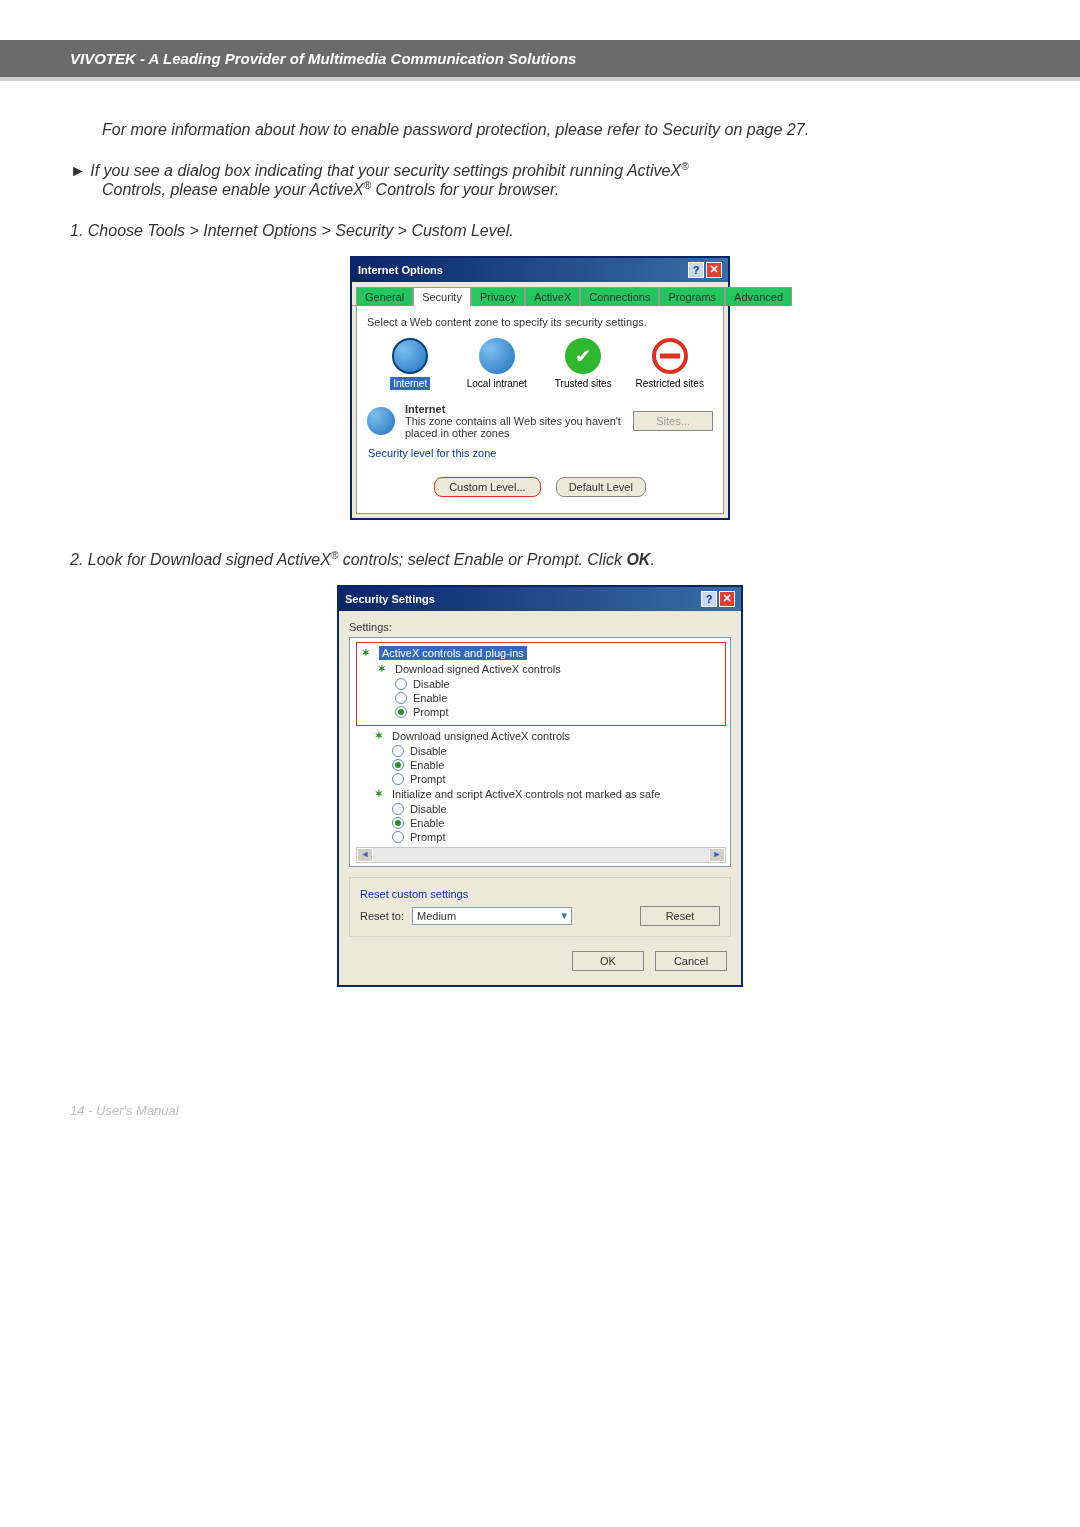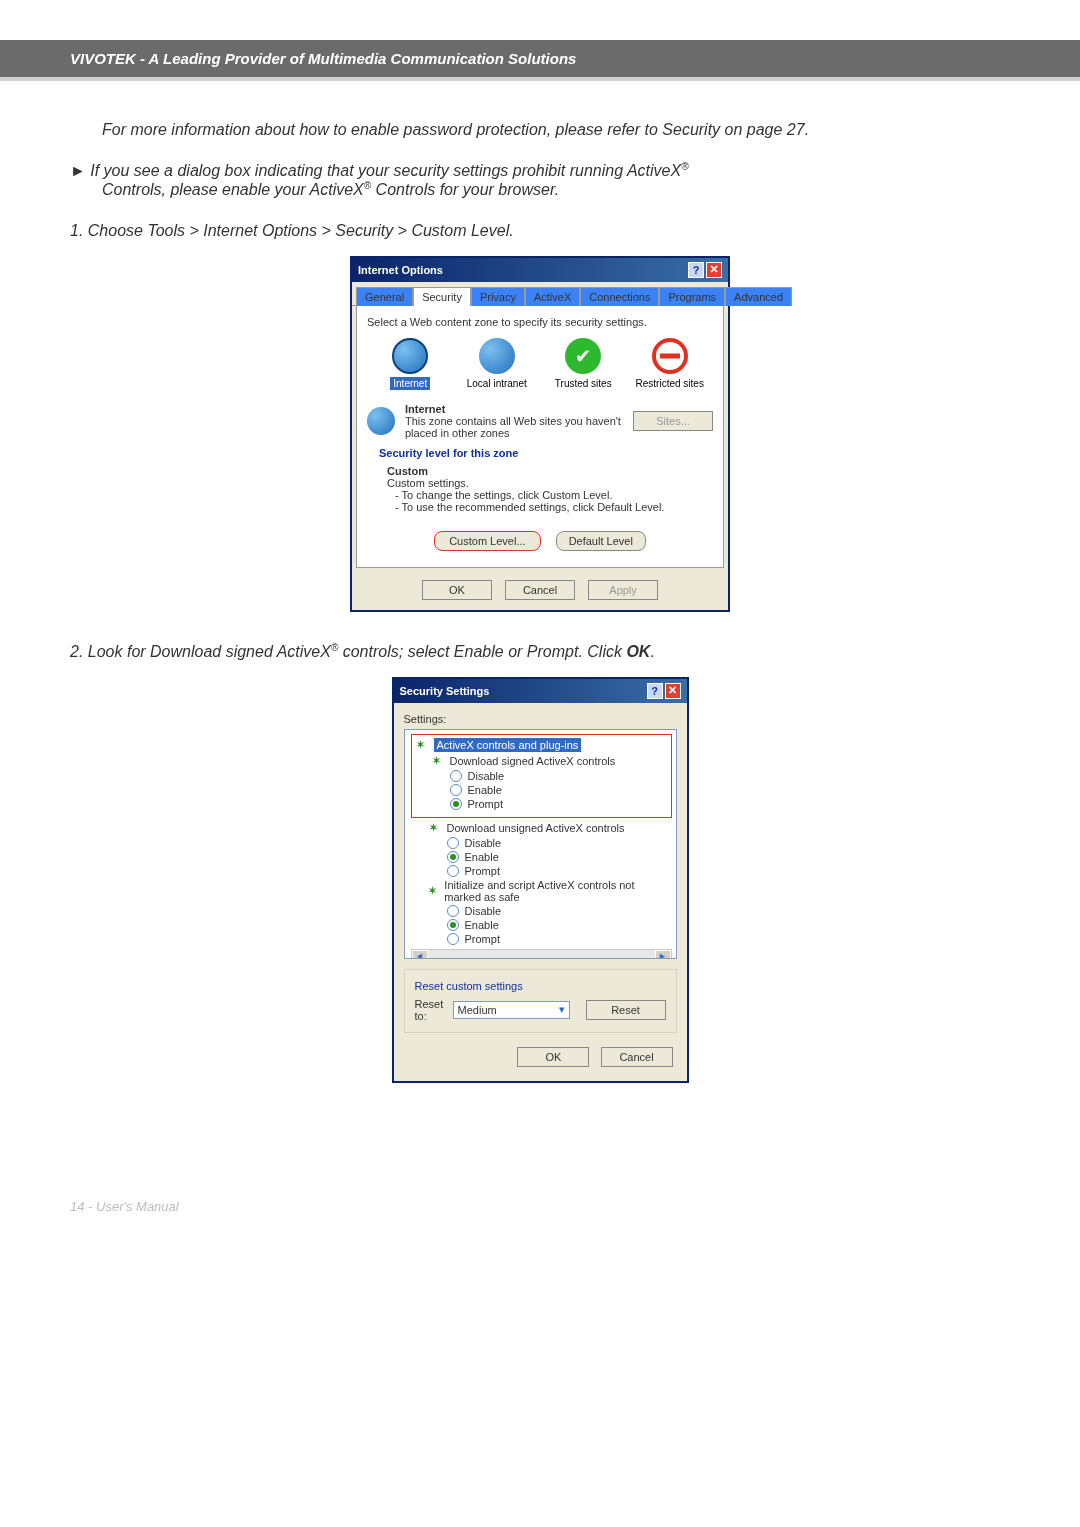--- a/index.html
+++ b/index.html
@@ -51,48 +51,48 @@
     align-items: center;
   }
   .titlebar-btns { display:flex; gap:2px;}
   .tb-btn {
     width:16px; height:16px; background:#e6e6e6; border:1px solid #fff;
     display:flex; align-items:center; justify-content:center; font-size:11px;
   }
   .tb-help { background:#c8d8f0; color:#1030a0; font-weight:bold;}
   .tb-close { background:#e04030; color:#fff; font-weight:bold;}
   .tabs { display:flex; border-bottom:1px solid #999; padding: 4px 4px 0 4px; gap:0;}
-  .tab { padding:3px 8px; border:1px solid #999; border-bottom:none; background:#3b82f6; font-size:11px; position:relative; top:1px;}
+  .tab { padding:3px 8px; border:1px solid #999; border-bottom:none; background:#22c55e; font-size:11px; position:relative; top:1px;}
   .tab.active { background:#fff; font-weight:normal;}
   .tab-body { background:#fff; margin:0 4px 4px 4px; border:1px solid #999; border-top:none; padding:10px;}
   .zone-row { display:flex; justify-content:space-around; margin:10px 0 14px 0; text-align:center;}
   .zone { width:70px; font-size:10px;}
   .zone-icon { width:36px; height:36px; margin:0 auto 4px auto; border-radius:50%; }
   .zi-internet { background: radial-gradient(circle at 30% 30%, #7ec0ee, #1e70c0); border:2px solid #0a4080;}
   .zi-local { background: radial-gradient(circle at 30% 30%, #7ec0ee, #1e70c0);}
   .zi-trusted { background:#2eb82e; display:flex; align-items:center; justify-content:center; color:#fff; font-size:20px;}
   .zi-restricted { background:#fff; border:4px solid #e03020; position:relative;}
   .zi-restricted::after { content:""; position:absolute; left:4px; right:4px; top:50%; height:5px; background:#e03020; transform:translateY(-50%);}
   .zone-label { color:#000;}
   .zone-label.sel { background:#316ac5; color:#fff; padding:1px 3px;}
   .info-row { display:flex; align-items:center; gap:10px; margin-bottom:8px;}
   .globe-sm { width:28px; height:28px; border-radius:50%; background: radial-gradient(circle at 30% 30%, #7ec0ee, #1e70c0);}
   .btn {
     border:1px solid #888; background:#ece9d8; padding:3px 12px; font-family:Tahoma,sans-serif; font-size:11px;
     min-width:80px; text-align:center; display:inline-block;
   }
   .btn.disabled { color:#999;}
-  .fieldset-label { color:#1030a0; font-size:11px; margin:6px 12px;font-weight:bold;}
+  .fieldset-label { color:#1030a0; font-size:11px; margin:6px 1px;}
   .btn-row { text-align:center; margin:18px 0 6px 0;}
   .btn-row .btn { margin:0 6px;border-radius:8px;}
   .circled { border:1px solid #e03020; border-radius:12px; padding:3px 14px;}
   .dlg-footer { text-align:center; padding:8px 0 10px 0;}
   .dlg-footer .btn { margin:0 5px; min-width:70px;}
   
-  .sec-dialog { width:297px;}
+  .sec-dialog { width:406px;}
   .sec-body { background:#ece9d8; padding:10px;}
   .tree-box { background:#fff; border:1px solid #7f9db9; padding:4px 4px 4px 6px; height:230px; overflow:hidden; position:relative;}
   .tree-line { font-size:11px; padding:1px 0 1px 0; display:flex; align-items:center; gap:6px;}
   .lvl1 { padding-left:16px;}
   .lvl2 { padding-left:36px;}
   .node-icon { width:14px; height:14px; display:inline-flex; align-items:center; justify-content:center; font-size:10px;}
   .gear-green { color:#2a9020; font-weight:bold;}
   .radio { width:12px; height:12px; border:1px solid #5a8ac6; border-radius:50%; display:inline-block; position:relative;}
   .radio.sel::after { content:""; position:absolute; left:2px; top:2px; width:6px; height:6px; background:#2a9020; border-radius:50%;}
   .highlight-row { background:#316ac5; color:#fff; padding:1px 3px; display:inline-block;}
@@ -181,35 +181,24 @@
         </div>
         <div class="info-row">
           <div class="globe-sm"></div>
           <div style="flex:1">
             <div style="font-weight:bold">Internet</div>
             <div>This zone contains all Web sites you haven't placed in other zones</div>
           </div>
           <span class="btn disabled">Sites...</span>
         </div>
         <div class="fieldset-label">Security level for this zone</div>
-        <div style="padding-left:20px">
-          <div style="font-weight:bold">Custom</div>
-          <div>Custom settings.</div>
-          <div style="padding-left:8px">- To change the settings, click Custom Level.</div>
-          <div style="padding-left:8px">- To use the recommended settings, click Default Level.</div>
-        </div>
         <div class="btn-row">
           <span class="btn circled">Custom Level...</span>
           <span class="btn">Default Level</span>
         </div>
-      </div>
-      <div class="dlg-footer">
-        <span class="btn">OK</span>
-        <span class="btn">Cancel</span>
-        <span class="btn disabled">Apply</span>
       </div>
     </div>
   </div>
 
   <div class="step italic">
     <span>2. Look for Download signed ActiveX</span><span class="sup">®</span><span> controls; select Enable or Prompt. Click </span><span style="font-weight:bold;font-style:italic">OK</span><span>.</span>
   </div>
 
   <div class="dialog-wrap">
     <div class="dialog sec-dialog">

